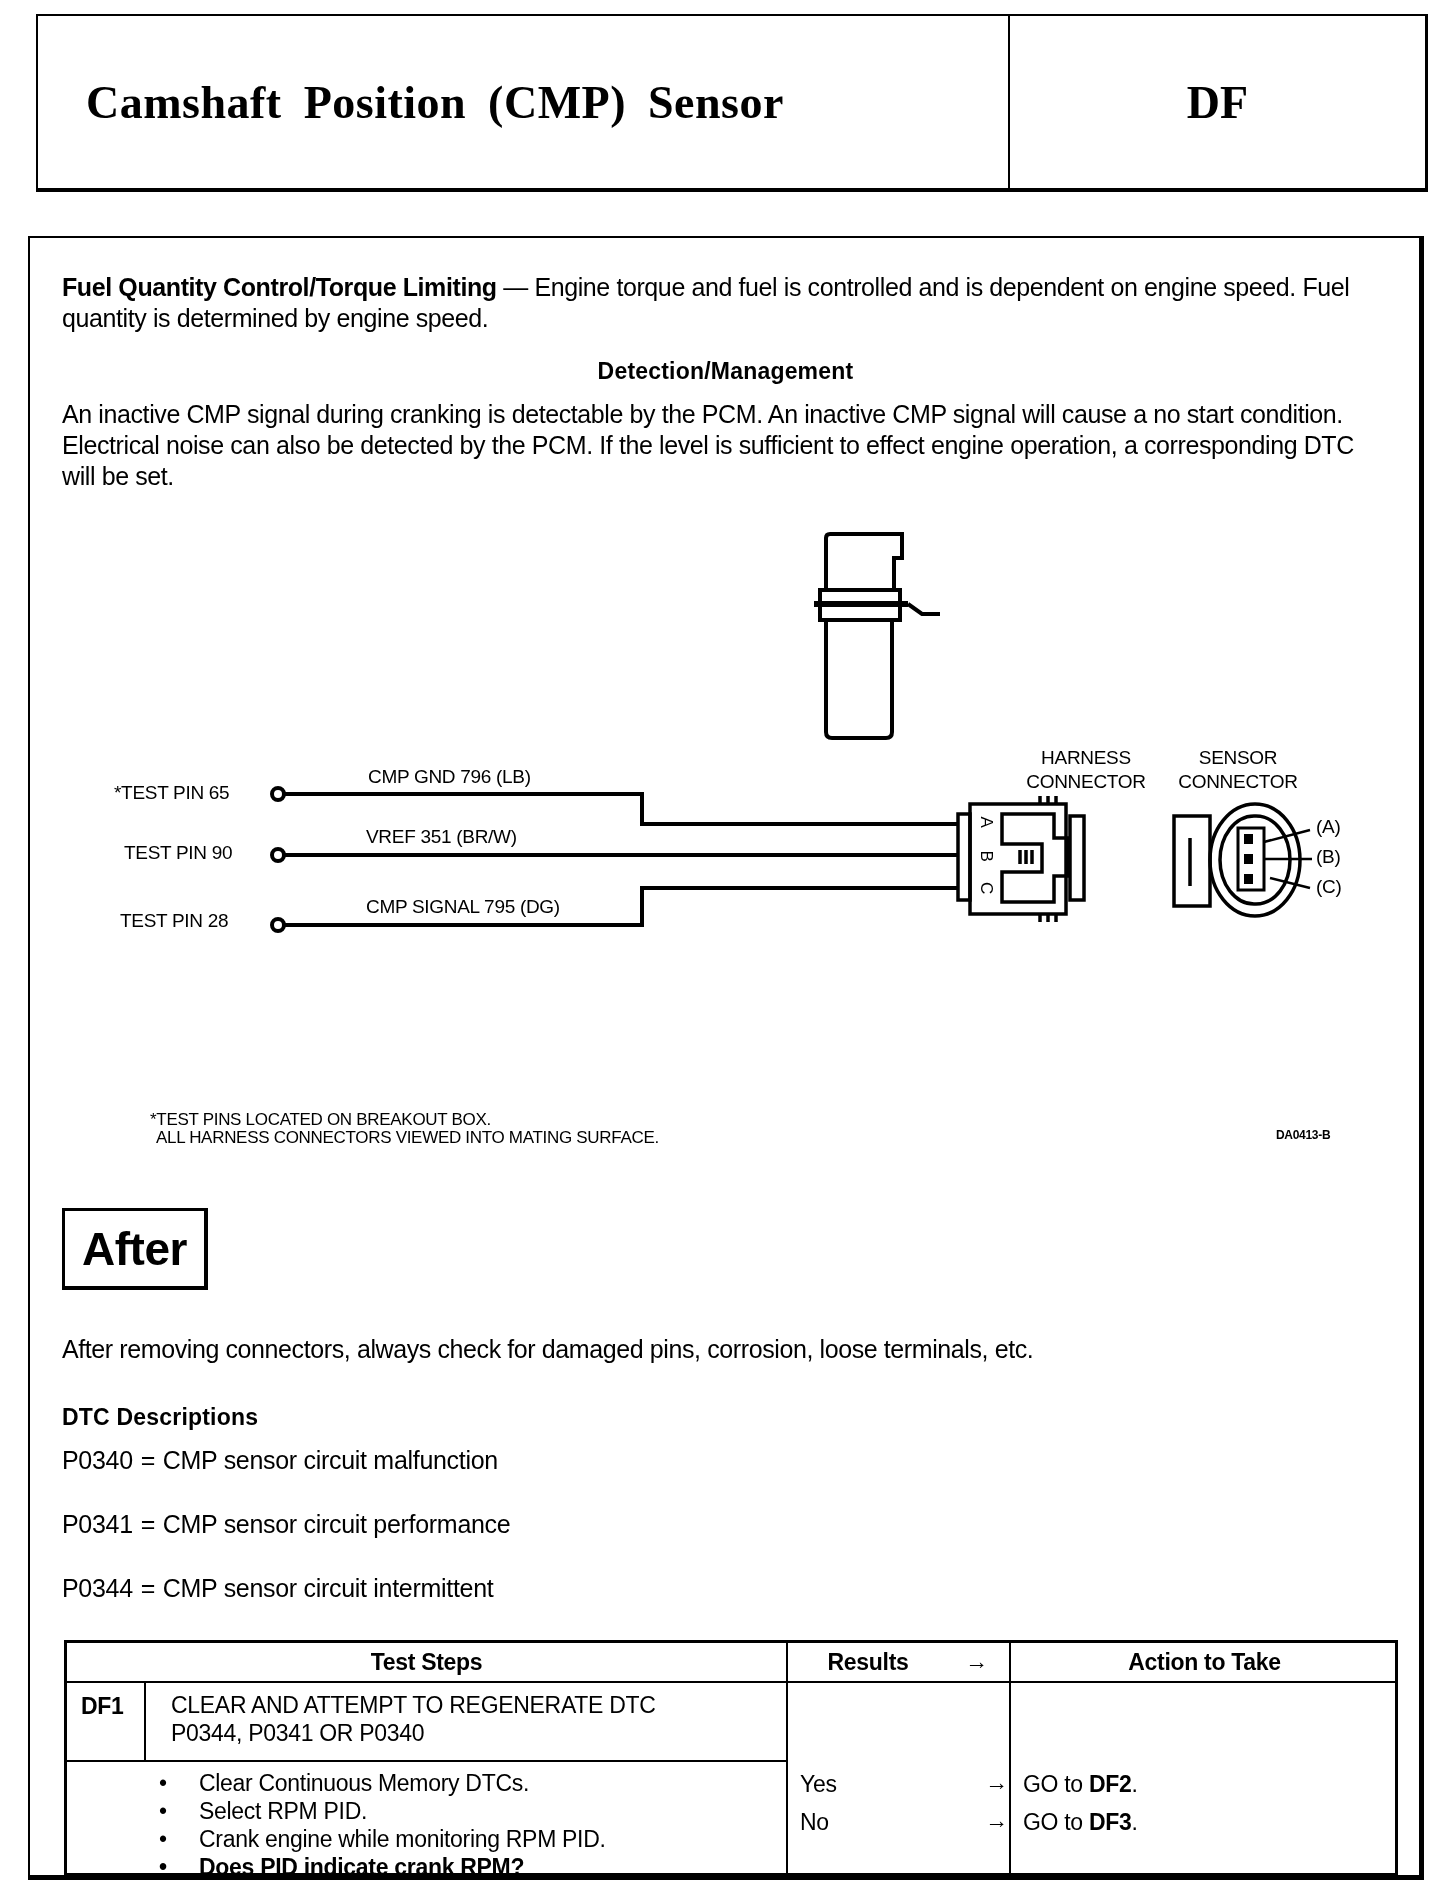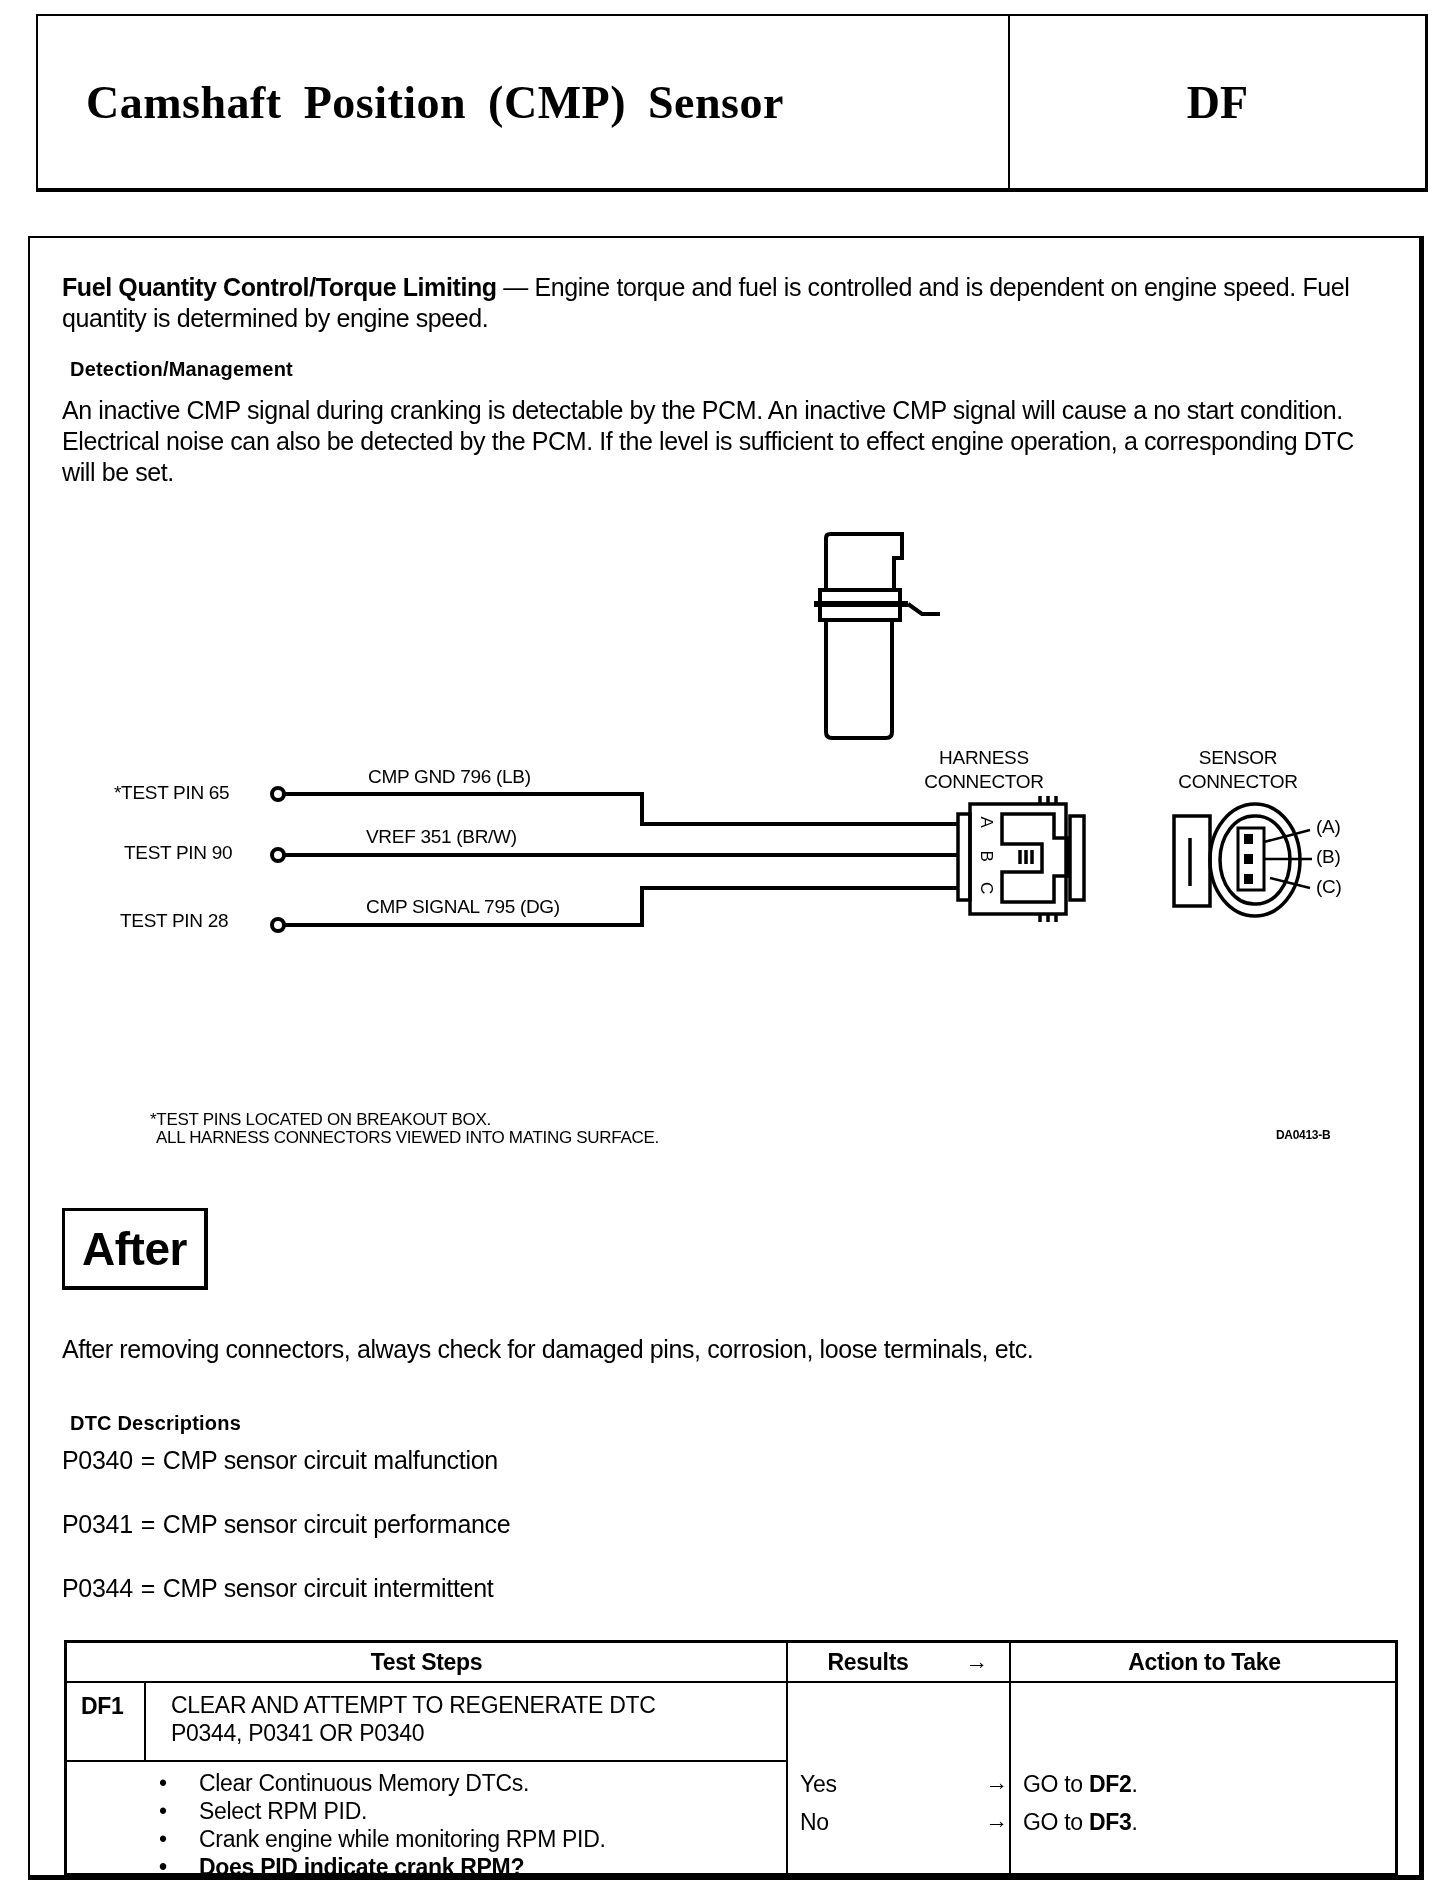--- a/index.html
+++ b/index.html
@@ -25,21 +25,21 @@
   }
   
   .frame {
     position: absolute; left: 28px; top: 236px; width: 1396px; height: 1644px;
     border: 2px solid #000; border-right-width: 5px; border-bottom-width: 5px;
     box-sizing: border-box;
   }
   .content { position: absolute; left: 32px; right: 30px; top: 34px; }
   .para { font-size: 25px; line-height: 31px; letter-spacing: -0.4px; margin: 0; }
   .para b { font-weight: bold; }
-  .subhead { font-weight: bold; font-size: 20px; margin: 8px; letter-spacing: 0.2px; }
+  .subhead { font-weight: bold; font-size: 23px; margin: 0; letter-spacing: 0.2px; text-align: center; }
   
   .diagram { position: absolute; left: 0; top: 0; width: 1392px; height: 1000px; pointer-events: none; }
   .dlabel { position: absolute; font-size: 19px; letter-spacing: -0.3px; white-space: nowrap; }
   .dlabel.center { text-align: center; line-height: 24px; }
   .dlabel.bold { font-weight: bold; }
   
   .note-box {
     position: absolute; left: 32px; top: 972px; width: 146px; height: 82px;
     border: 3px solid #000; border-right-width: 4px; border-bottom-width: 4px;
     display: flex; align-items: center; justify-content: center; box-sizing: border-box;
@@ -136,21 +136,21 @@
     </g>
   </svg>
 
   <div class="dlabel" style="left:84px; top:544px;">*TEST PIN 65</div>
   <div class="dlabel" style="left:94px; top:604px;">TEST PIN 90</div>
   <div class="dlabel" style="left:90px; top:672px;">TEST PIN 28</div>
   <div class="dlabel" style="left:338px; top:528px;">CMP GND 796 (LB)</div>
   <div class="dlabel" style="left:336px; top:588px;">VREF 351 (BR/W)</div>
   <div class="dlabel" style="left:336px; top:658px;">CMP SIGNAL 795 (DG)</div>
 
-  <div class="dlabel center" style="left:884px; top:508px; width:140px;">
+  <div class="dlabel center" style="left:986px; top:508px; width:140px;">
     <div>HARNESS</div>
     <div>CONNECTOR</div>
   </div>
   <div class="dlabel center" style="left:1138px; top:508px; width:140px;">
     <div>SENSOR</div>
     <div>CONNECTOR</div>
   </div>
 
   <div class="dlabel" style="left:950px; top:574px; font-size:17px; transform:rotate(90deg);">A</div>
   <div class="dlabel" style="left:950px; top:608px; font-size:17px; transform:rotate(90deg);">B</div>

